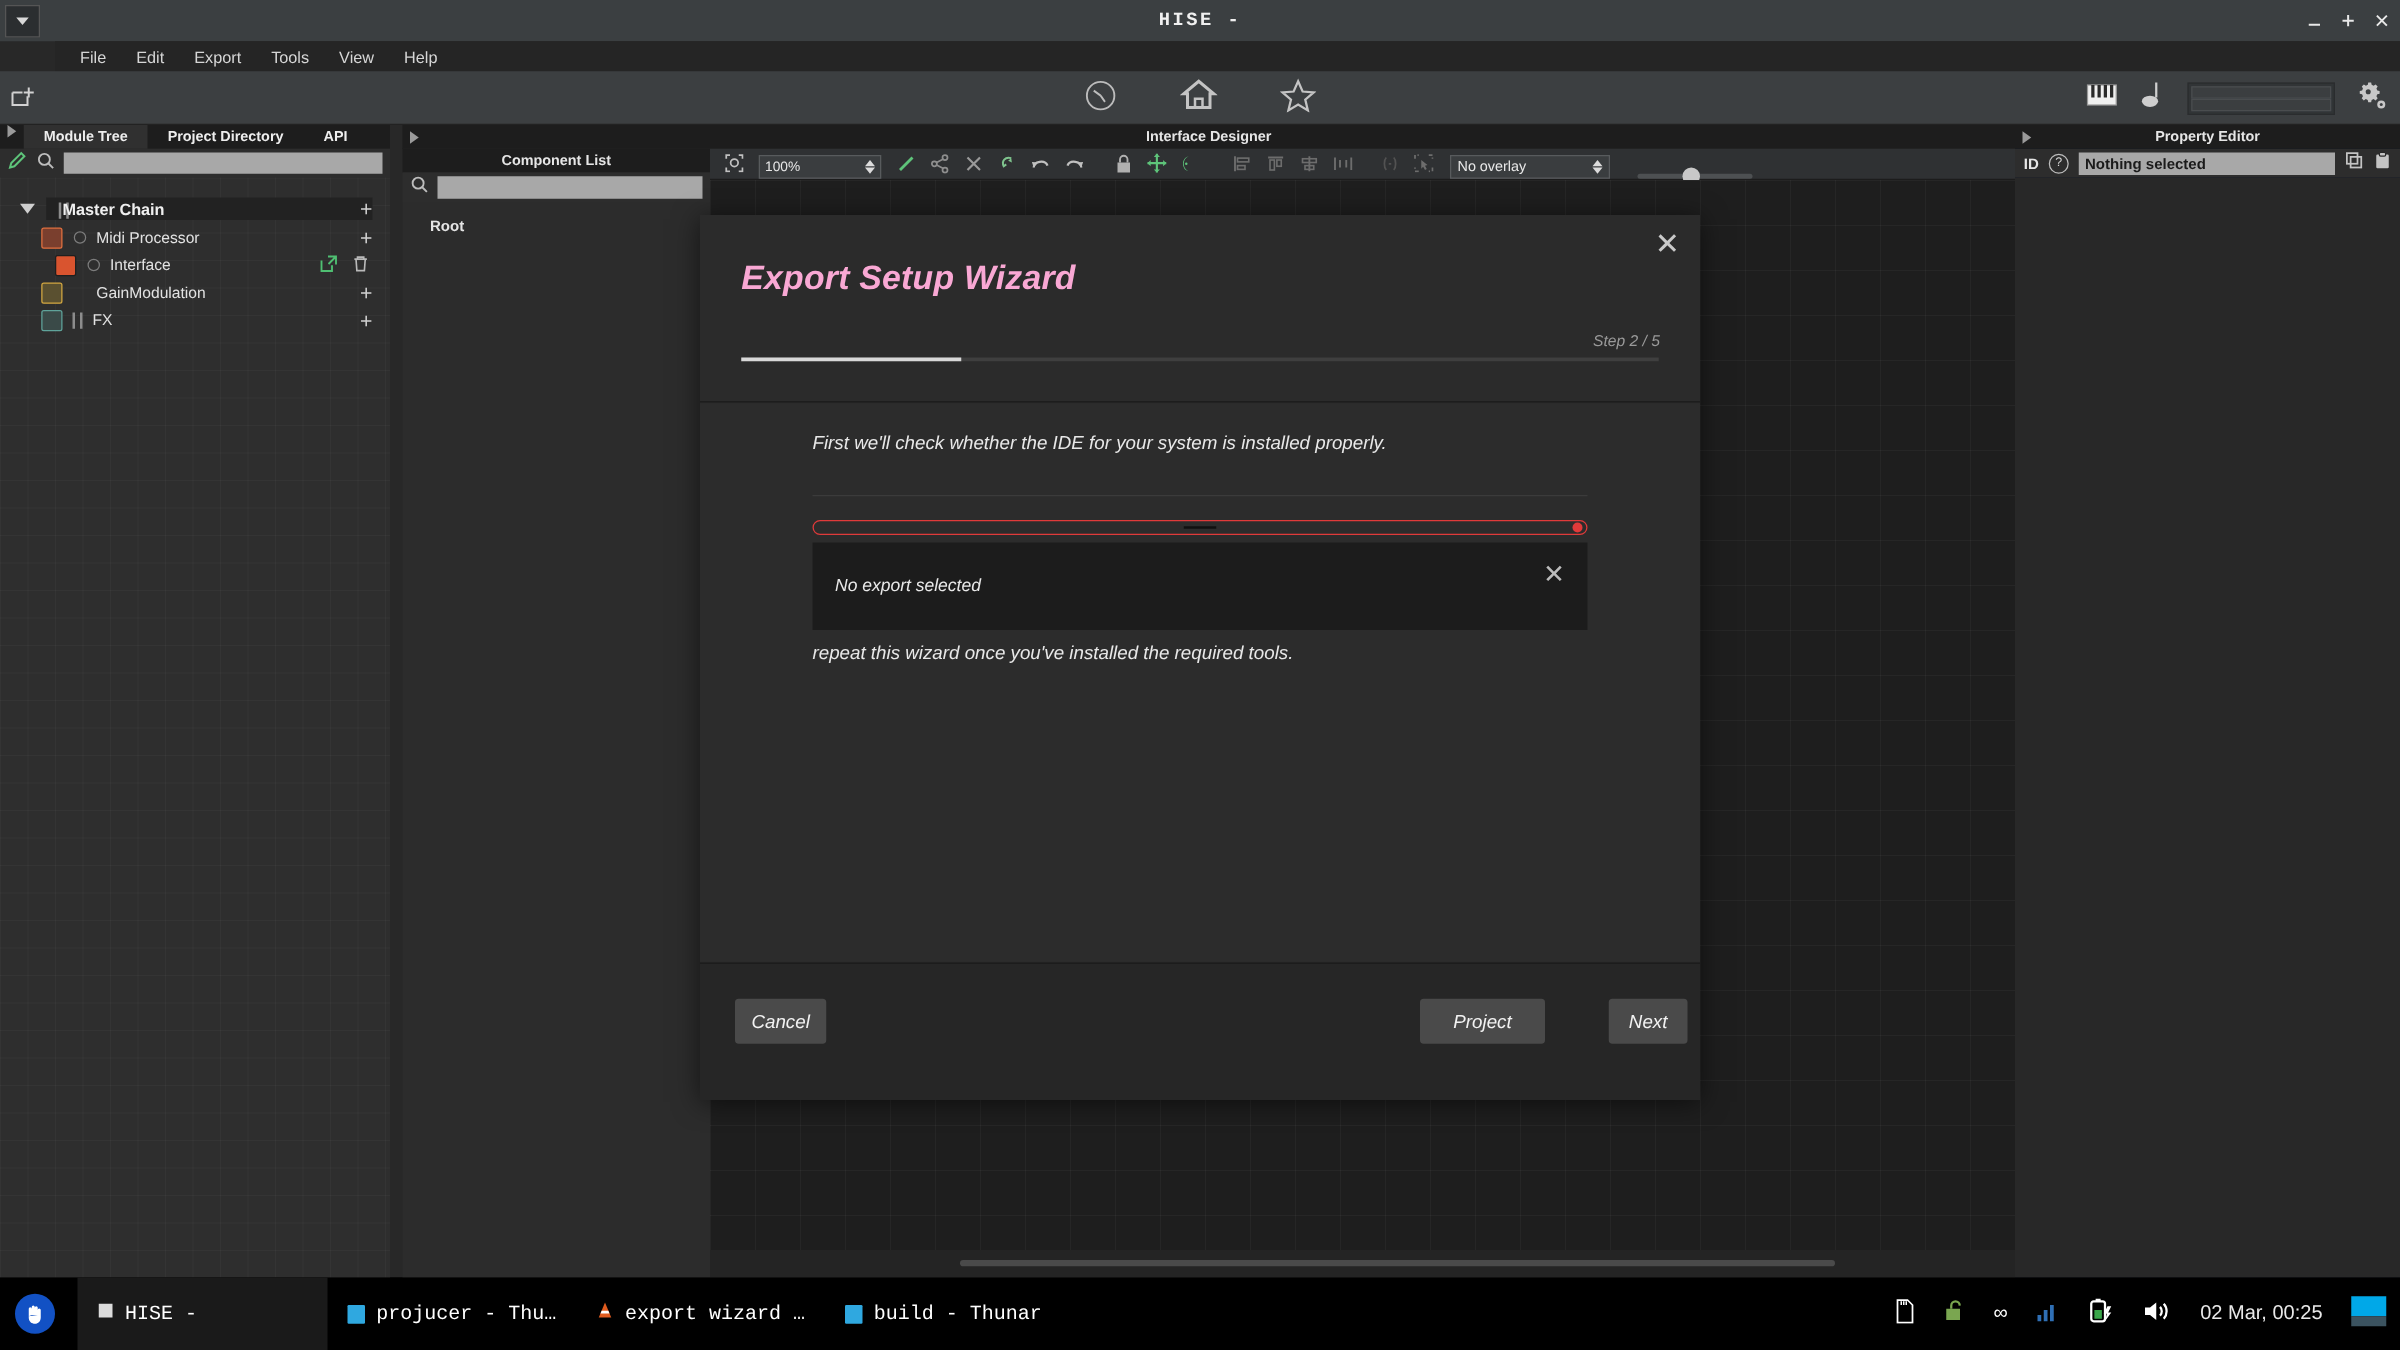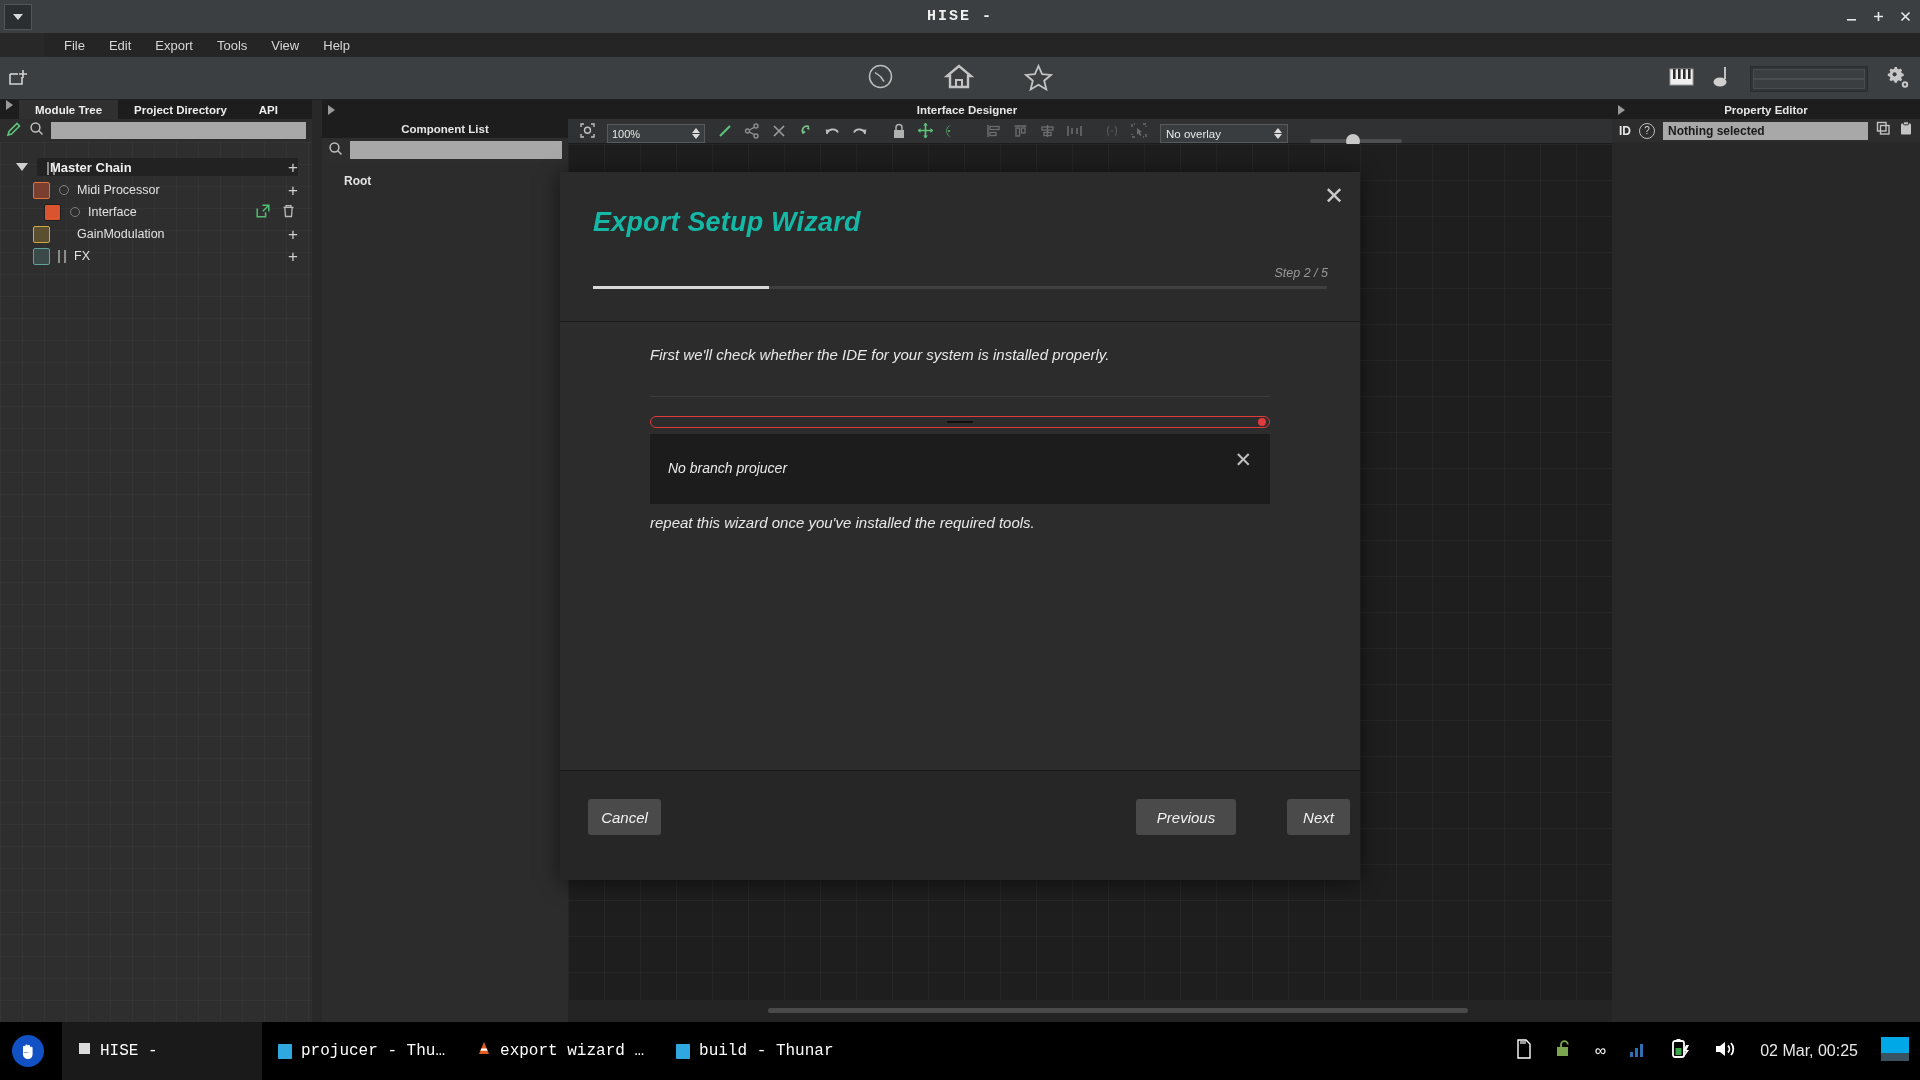--- a/index.html
+++ b/index.html
@@ -113,21 +113,21 @@
            display:flex;align-items:center;justify-content:center;color:#d8d8d8;font-size:10px;}
   .pefield { flex:1; height:18px; background:#a8a8a8; color:#1b1b1b; font-size:12px;
              display:flex;align-items:center;padding-left:5px; font-weight:bold;}
   .pebody { position:absolute; left:0;right:0;top:42px;bottom:0; background:#282828; }
   .wiz { position:absolute; left:560px; top:172px; width:800px; height:708px; background:#2b2b2b;
          box-shadow:0 2px 20px rgba(0,0,0,.55); }
   .wiz-head { position:absolute; left:0;top:0;right:0; height:150px; background:#2b2b2b;
               border-bottom:1px solid #1a1a1a; }
   .wiz-close { position:absolute; right:16px; top:12px; color:#c9c9c9; font-size:24px; line-height:1;
                font-family:"Liberation Sans",sans-serif; }
-  .wiz-title { position:absolute; left:33px; top:35px; color:#14b8a6; font-size:27px;
+  .wiz-title { position:absolute; left:33px; top:35px; color:#f9a8d4; font-size:27px;
                font-style:italic; font-weight:bold; letter-spacing:.2px;}
   .wiz-step { position:absolute; right:32px; top:94px; color:#9a9a9a; font-size:12.5px; font-style:italic;}
   .wiz-prog { position:absolute; left:33px; right:33px; top:114px; height:3px; background:#3f3f3f;}
   .wiz-prog i { display:block; height:3px; background:#d8d8d8; }
   .wiz-body { position:absolute; left:0; top:151px; right:0; bottom:111px; background:#2c2c2c; }
   .wiz-line1 { position:absolute; left:90px; top:23px; color:#e8e8e8; font-size:15px; font-style:italic;}
   .wiz-sep { position:absolute; left:90px; right:90px; top:73px; height:1px; background:#3b3b3b;}
   .redfield { position:absolute; left:90px; right:90px; top:93px; height:12px;
               border:1px solid #e03a3a; border-radius:6px; }
   .redfield .dash { position:absolute; left:50%; top:4px; transform:translateX(-50%);
@@ -512,28 +512,28 @@
       </div>
     </div>
     <div class="wiz-body">
       <div class="wiz-line1">First we'll check whether the IDE for your system is installed properly.</div>
       <div class="wiz-sep"></div>
       <div class="redfield">
         <div class="dash"></div>
         <div class="dot"></div>
       </div>
       <div class="toast">
-        <div class="tmsg">No branch projucer</div>
+        <div class="tmsg">No export selected</div>
         <div class="tx">✕</div>
       </div>
       <div class="wiz-line2">repeat this wizard once you've installed the required tools.</div>
     </div>
     <div class="wiz-foot">
       <div class="wbtn cancel">Cancel</div>
-      <div class="wbtn prev">Previous</div>
+      <div class="wbtn prev">Project</div>
       <div class="wbtn next">Next</div>
     </div>
   </div>
 
 </div>
 
 <div id="taskbar">
   <div class="tb-start">
     <svg width="20" height="20" viewBox="0 0 20 20">
       <path d="M5 12V6a1.2 1.2 0 012.4 0v5M7.4 11V4.6a1.2 1.2 0 012.4 0V11M9.8 11V5.2a1.2 1.2 0 012.4 0V11M12.2 11V7a1.2 1.2 0 012.4 0v6c0 3-2 5-4.6 5s-5-1.6-5-5v-1" fill="#fff"></path>

